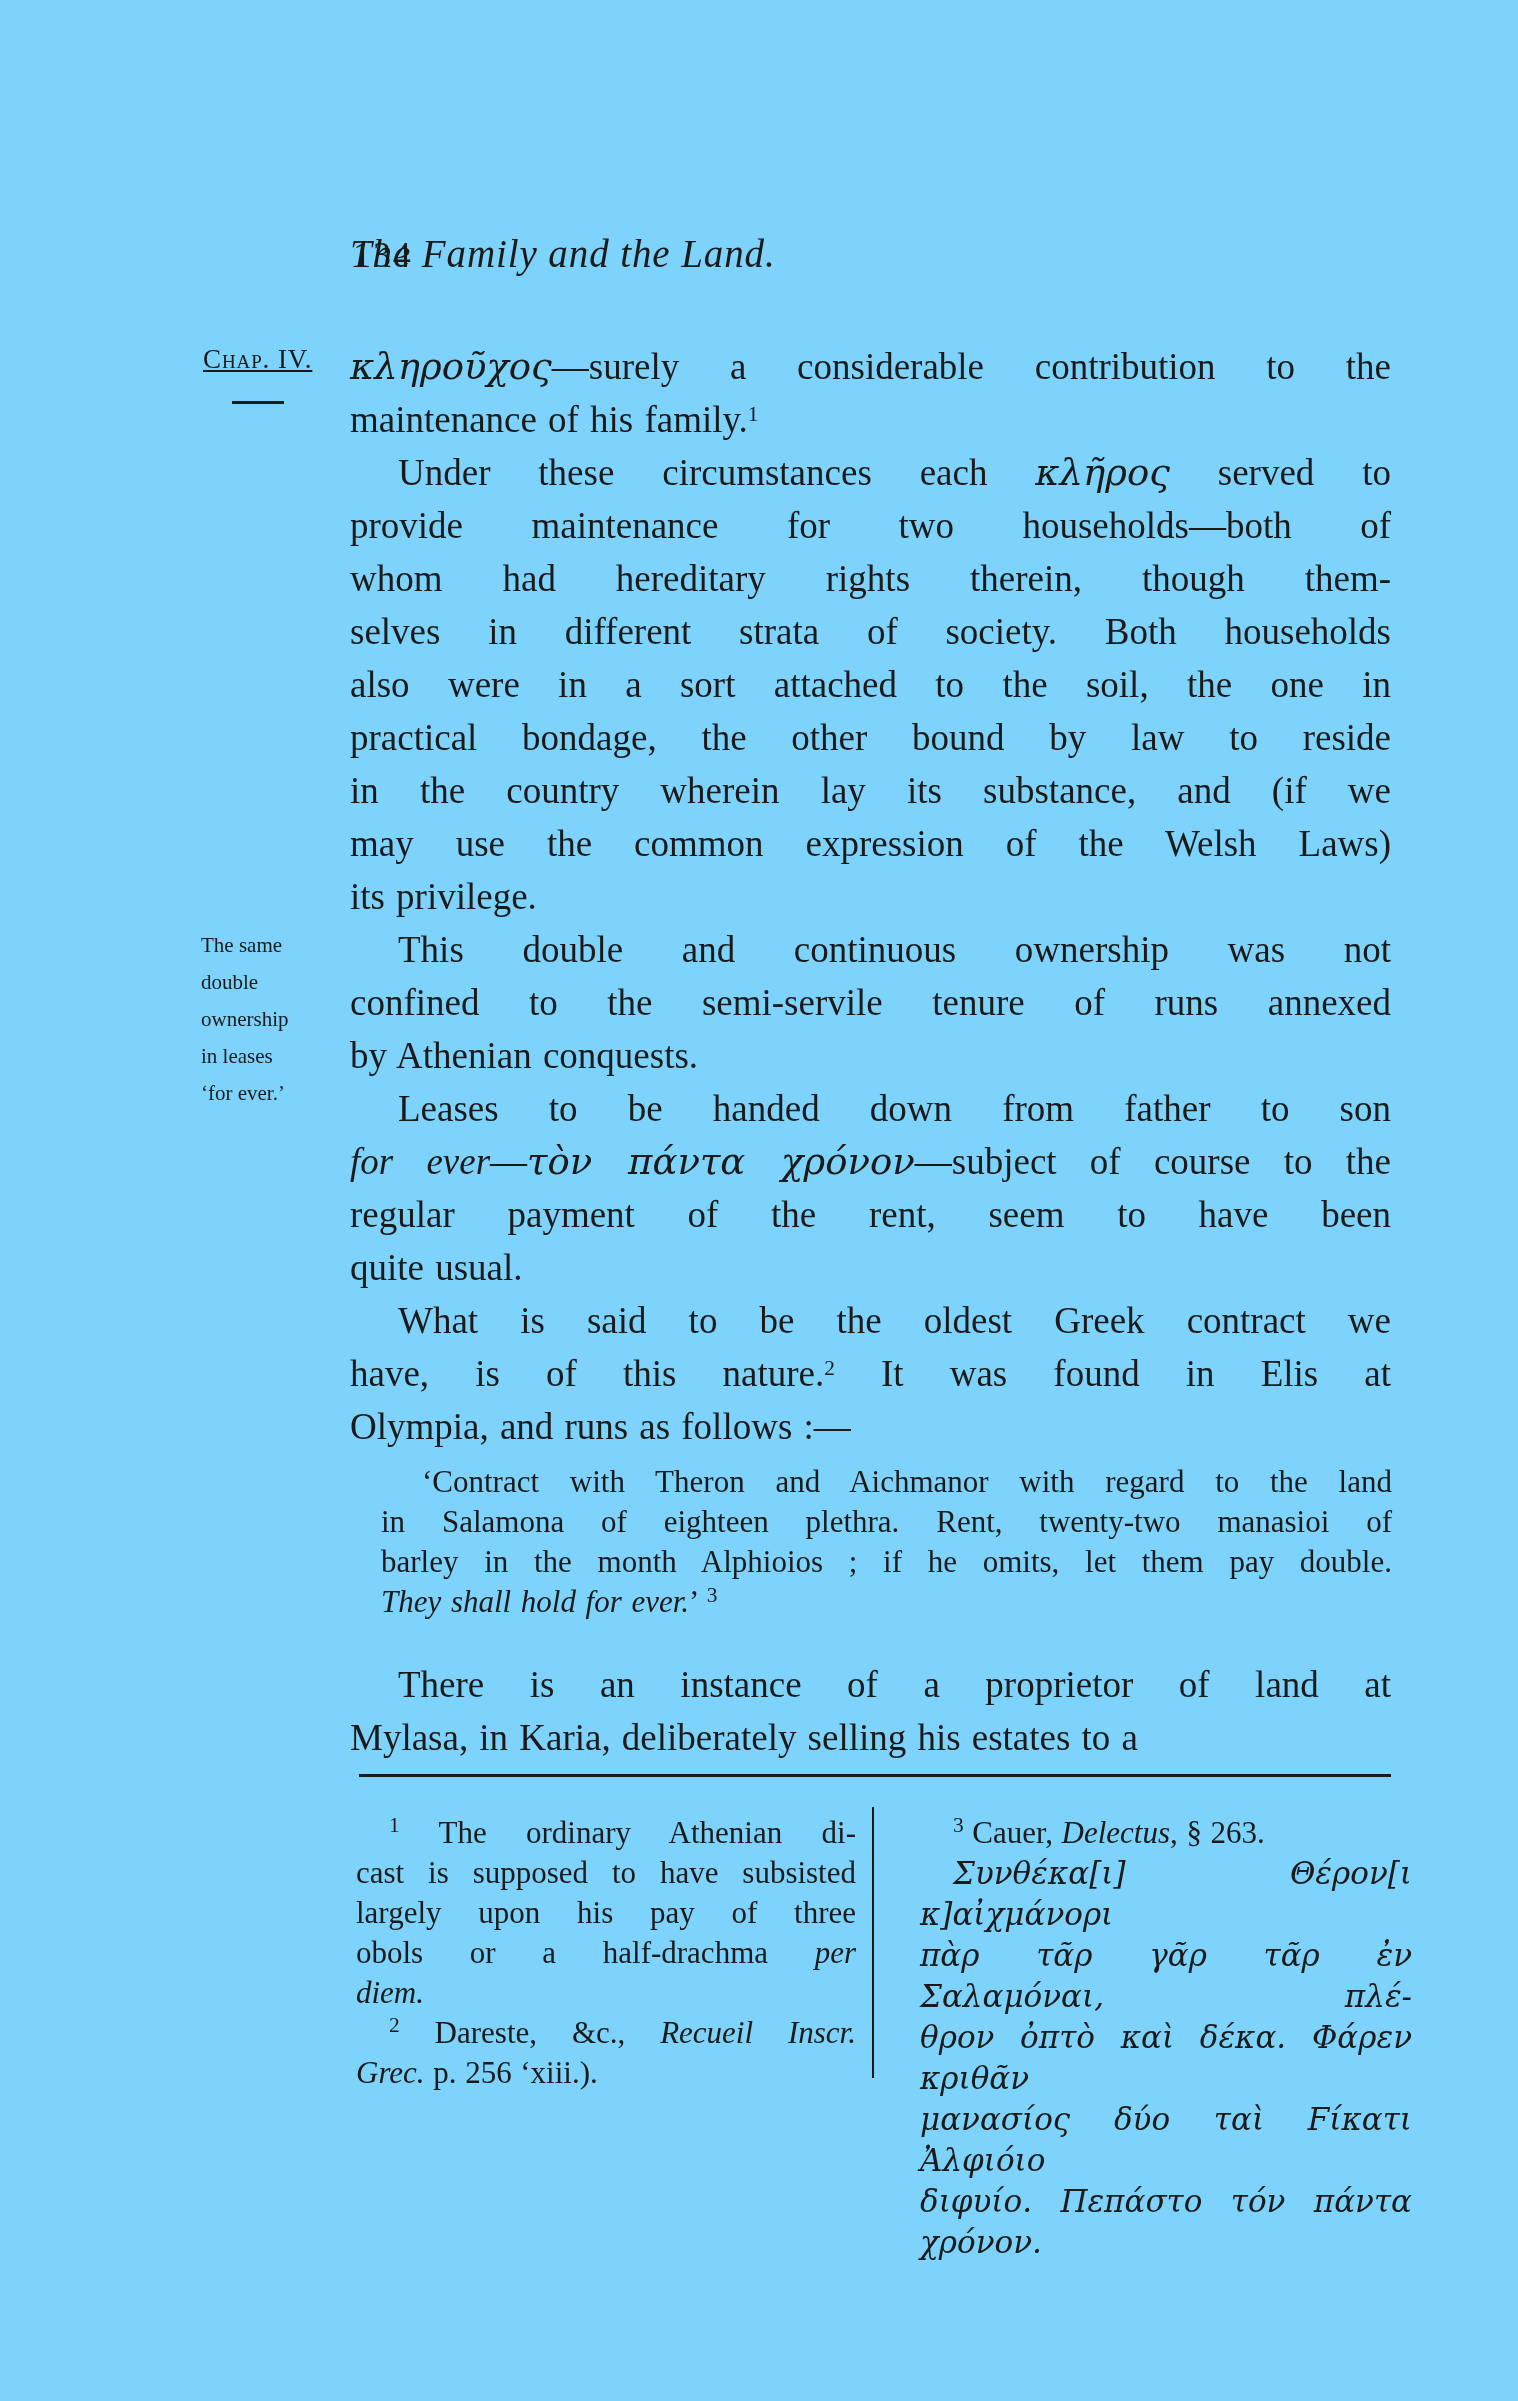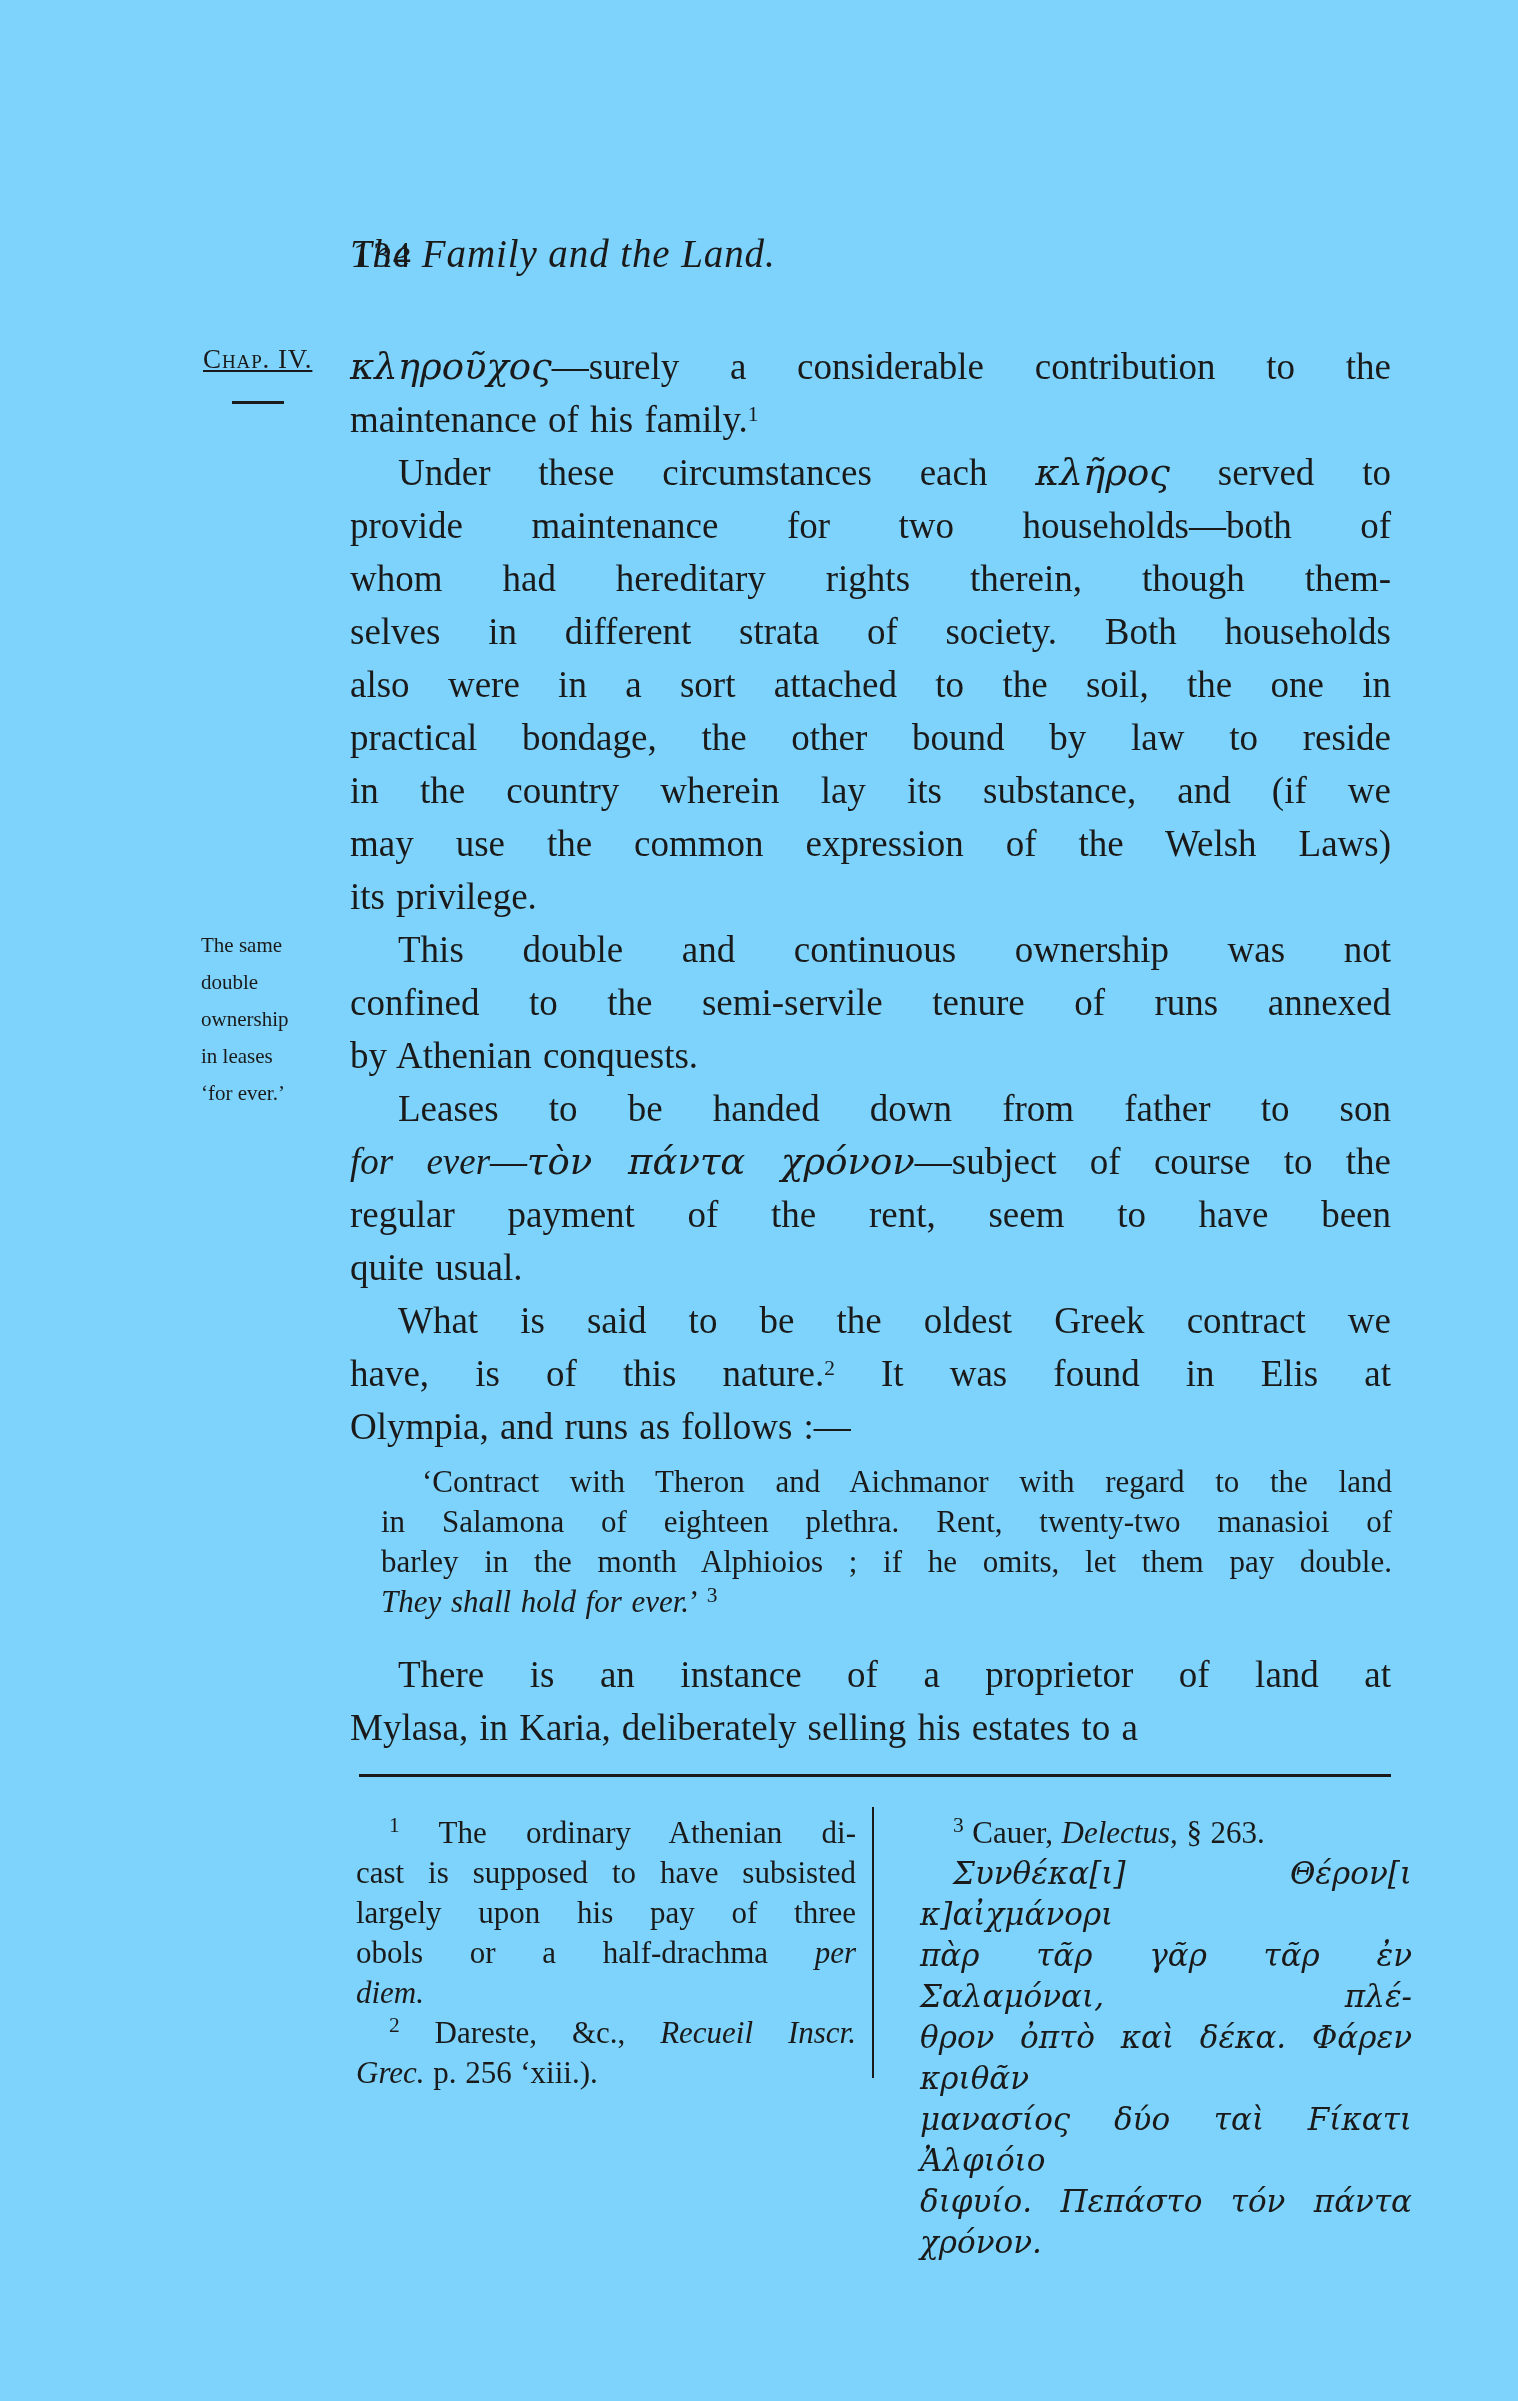--- a/index.html
+++ b/index.html
@@ -20,21 +20,21 @@
   .chaprule{position:absolute;left:232px;top:401px;width:52px;height:2.8px;background:#1a1a1a;}
   .sidenote{position:absolute;left:201px;top:927px;width:144px;font-size:21px;line-height:37px;}
   
   .body-text{position:absolute;left:350px;top:340px;width:1041px;
     font-size:37px;line-height:53px;word-spacing:1.9px;}
   .line{text-align:justify;}
   .line.j{text-align-last:justify;}
   .line.ind{text-indent:48px;}
   .bq{margin-top:9.3px;margin-left:31px;width:1011px;font-size:31px;line-height:40px;}
   .bq .line.ind{text-indent:41px;}
-  .after-bq{margin-top:26px;}
+  .after-bq{margin-top:36px;}
   .it{font-style:italic;}
   .gk{font-style:italic;font-family:"DejaVu Serif",serif;}
   .sp{font-size:21.4px;position:relative;top:-0.5em;line-height:0;}
   
   .fnrule{position:absolute;left:359px;top:1774px;width:1032px;height:2.8px;background:#1a1a1a;}
   .fncol{position:absolute;top:1813px;font-size:31px;line-height:40px;word-spacing:0.9px;}
   .fnleft{left:356px;width:500px;}
   .fnright{left:920px;width:492px;}
   .fncol .line.ind{text-indent:33px;}
   .fndivider{position:absolute;left:872px;top:1807px;width:1.9px;height:271px;background:#1a1a1a;}

